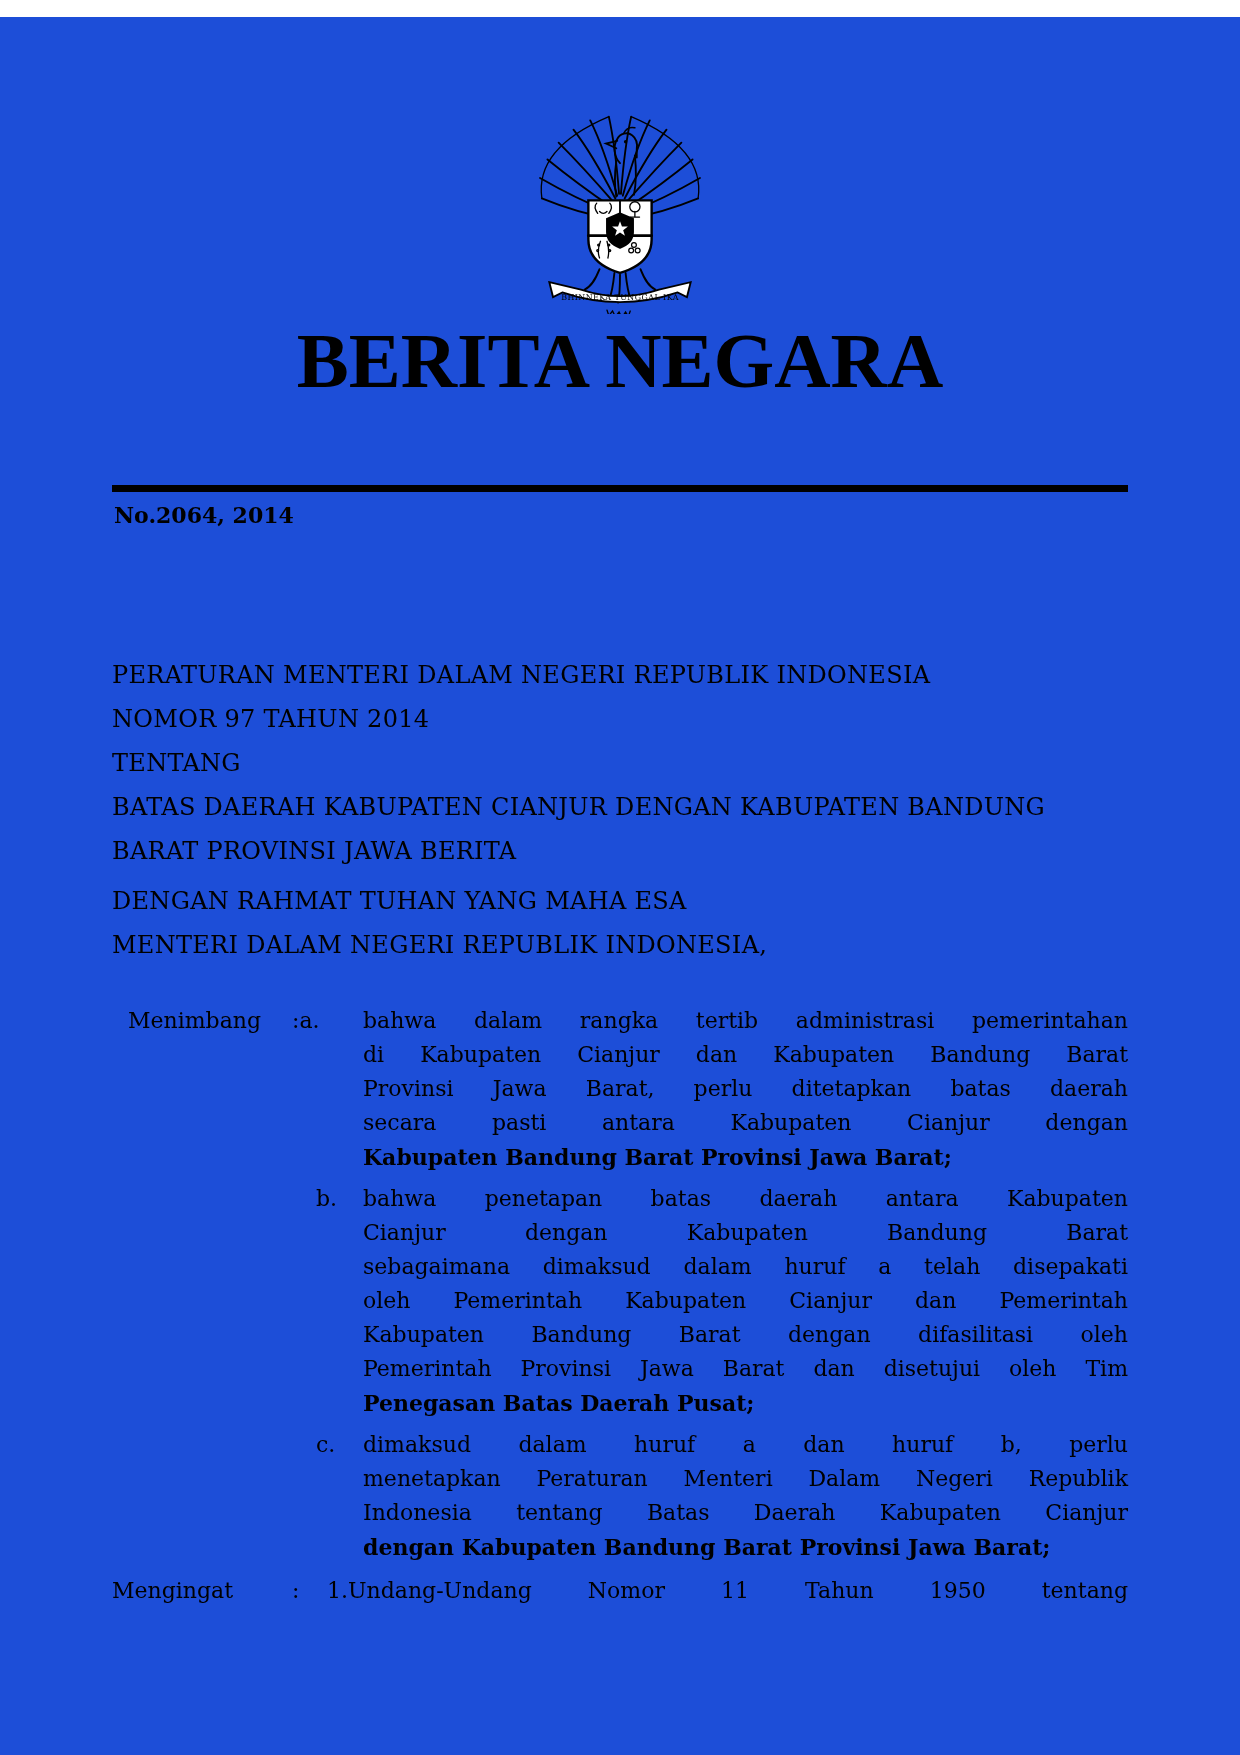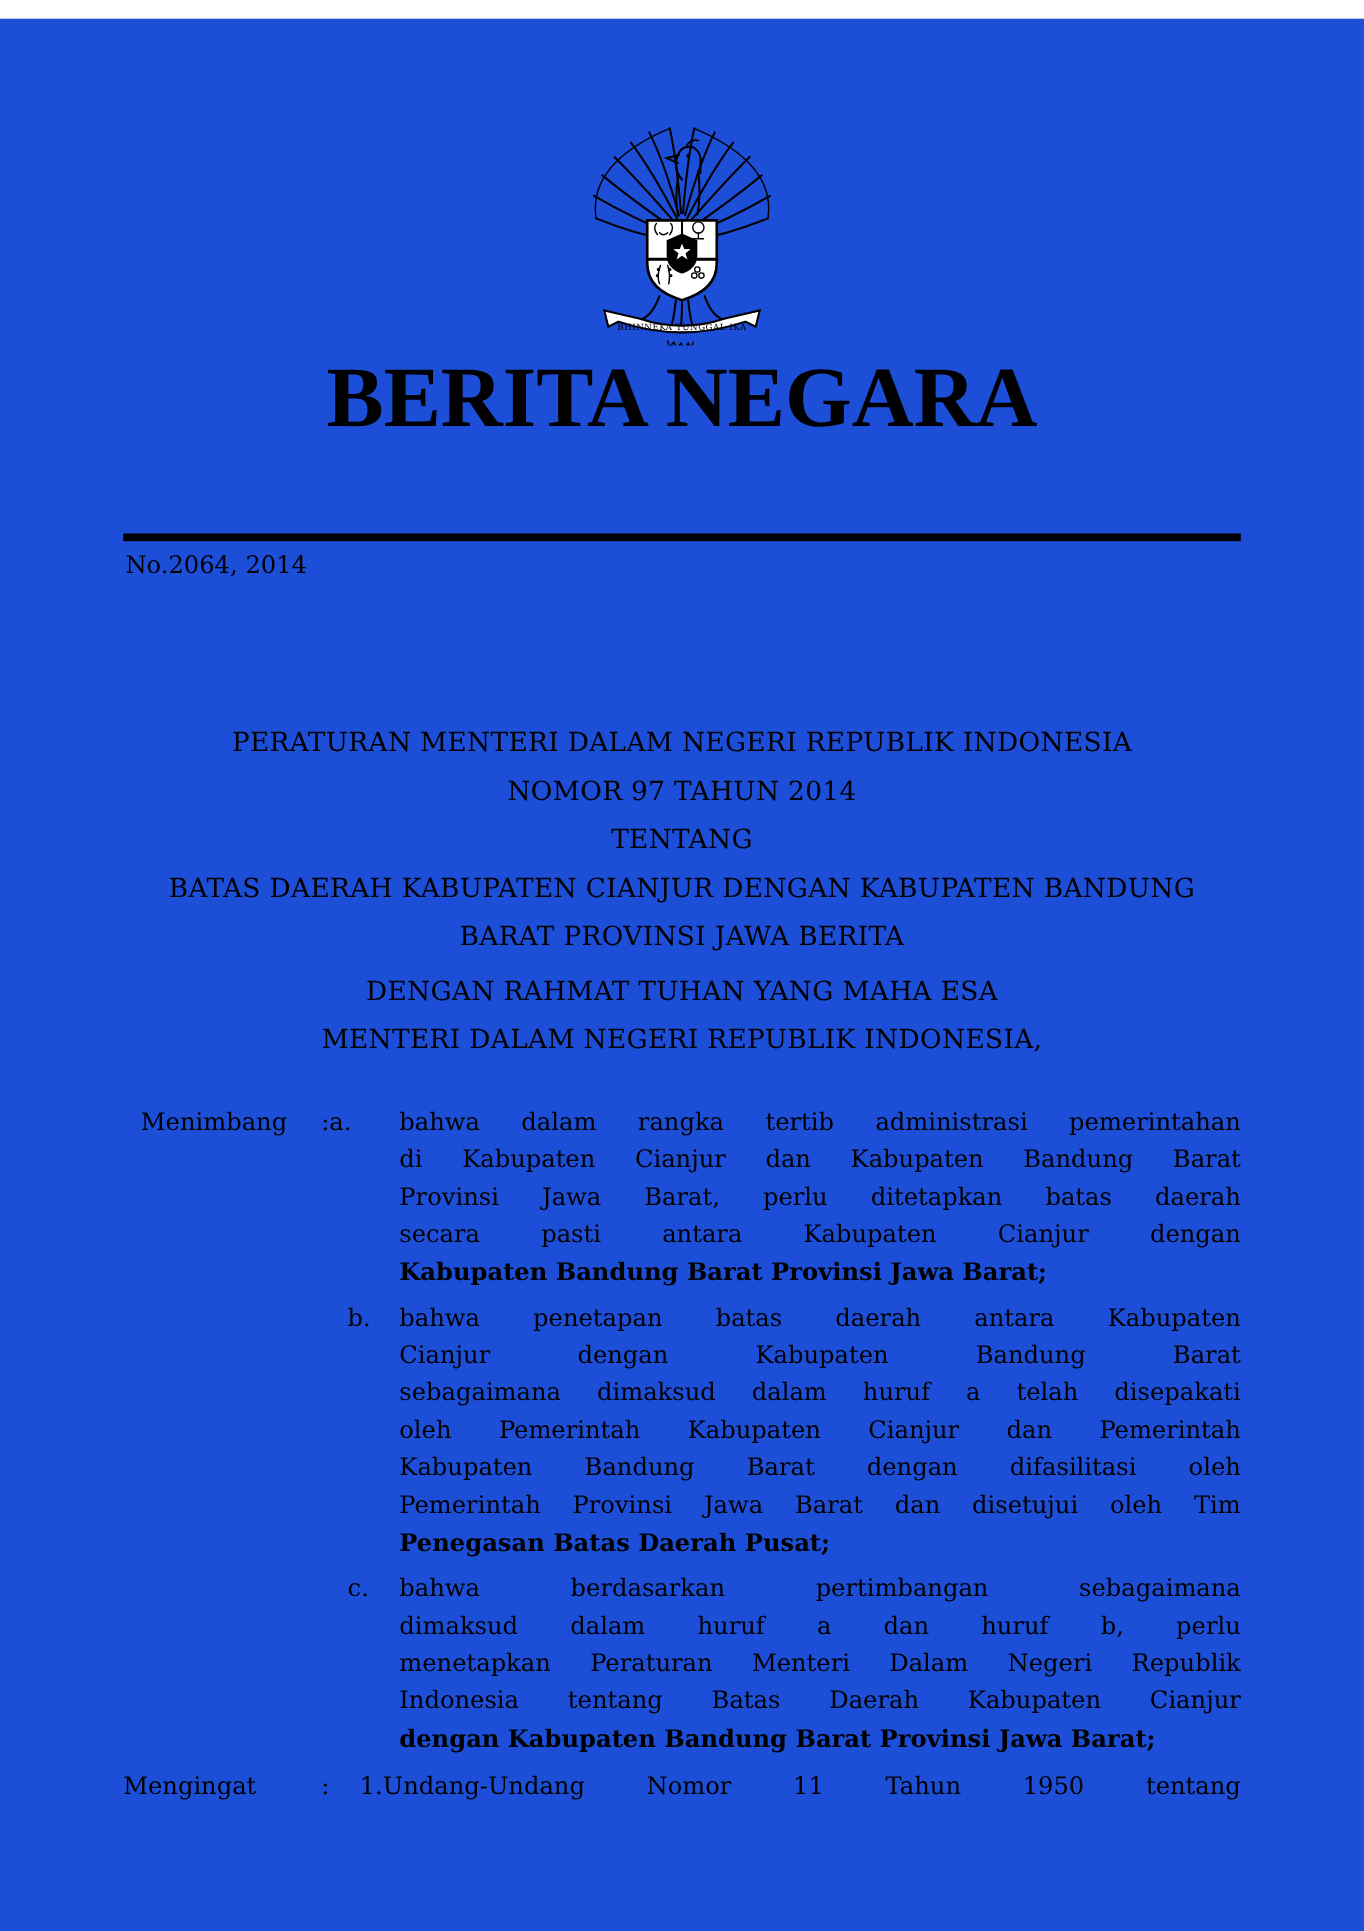--- a/index.html
+++ b/index.html
@@ -30,27 +30,27 @@
   }
   .rule{
     position:absolute;left:112px;right:112px;top:468px;height:7px;
     background:#000;
   }
   .issue-row{
     position:absolute;left:112px;right:112px;top:479px;
     display:grid;grid-template-columns:365px 1fr;
     font-size:22px;line-height:38px;
   }
-  .issue-no{padding-left:2px;}
+  .issue-no{padding-left:2px;font-weight:bold;}
   .subject-lines div{text-align:justify;text-align-last:justify;}
   .subject-lines div:last-child{text-align:justify;text-align-last:left;}
   
   .doc-body{position:absolute;left:112px;right:112px;top:636px;}
   .center-lines div, .cline{
-    font-size:24px;line-height:44px;text-align:center;letter-spacing:0.3px;
+    font-size:24px;line-height:44px;letter-spacing:0.3px;
   }
   .invocation{margin-top:6px;}
   
   .m-section{margin-top:37px;}
   .m-row{
     display:grid;grid-template-columns:180px 71px 1fr;
     font-size:22px;line-height:34px;
     margin-bottom:8px;
   }
   .m-row .col1{padding-left:16px;}
@@ -196,21 +196,20 @@
             <div>Kabupaten Bandung Barat dengan difasilitasi oleh</div>
             <div>Pemerintah Provinsi Jawa Barat dan disetujui oleh Tim</div>
             <div>Penegasan Batas Daerah Pusat;</div>
           </div>
       </div>
 
       <div class="m-row">
         <div class="col1"></div>
         <div class="col2 indent"><span>c.</span></div>
         <div class="col3">
-            <div>bahwa berdasarkan pertimbangan sebagaimana</div>
             <div>dimaksud dalam huruf a dan huruf b, perlu</div>
             <div>menetapkan Peraturan Menteri Dalam Negeri Republik</div>
             <div>Indonesia tentang Batas Daerah Kabupaten Cianjur</div>
             <div>dengan Kabupaten Bandung Barat Provinsi Jawa Barat;</div>
           </div>
       </div>
 
       <div class="men-row">
         <div class="col1">Mengingat</div>
         <div>:</div>

